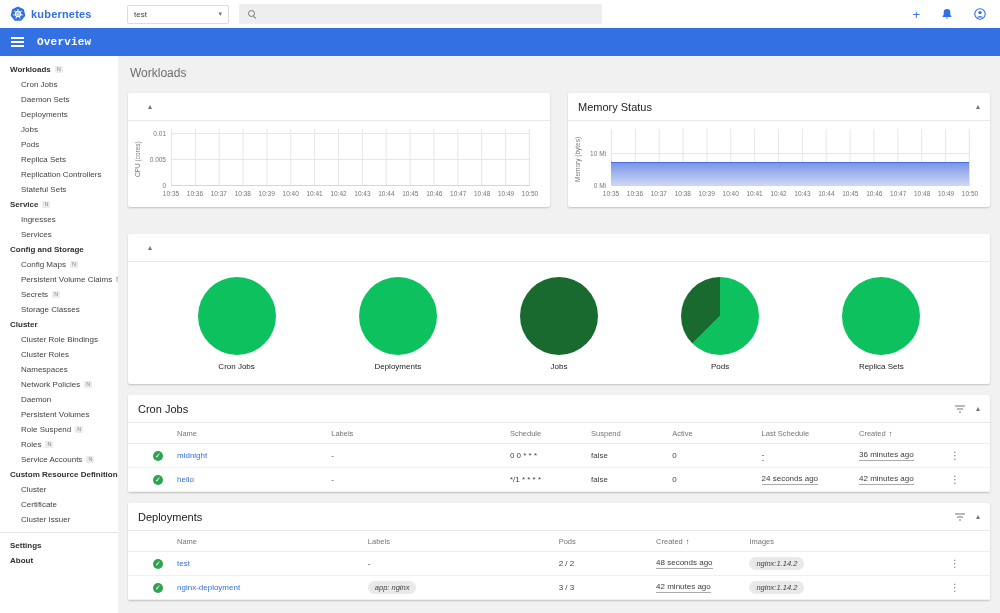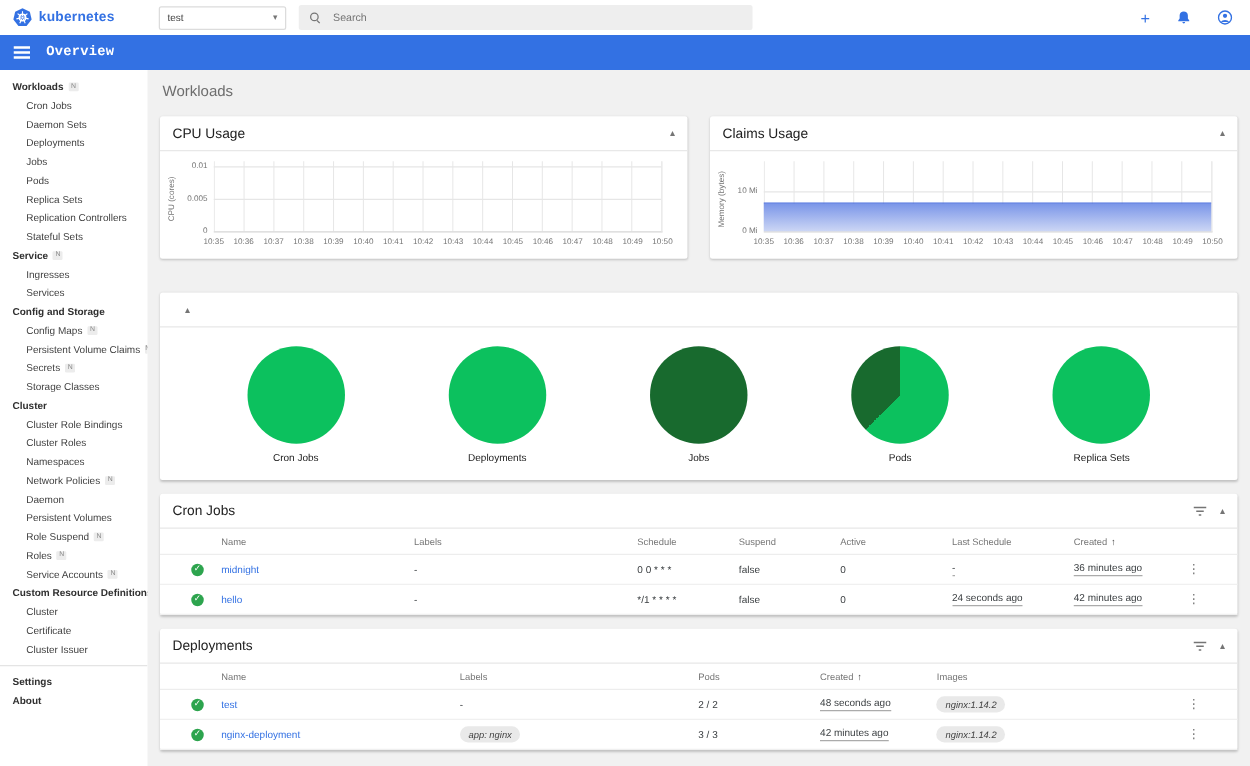--- a/index.html
+++ b/index.html
@@ -110,21 +110,20 @@
         </g>
       </svg>
       <span class="logo-text">kubernetes</span>
     </div>
     <div class="ns-select">
       <span>test</span>
       <span class="ns-caret">▾</span>
     </div>
     <div class="searchbar">
       <span class="search-glyph"></span>
-      <input placeholder="Search" style="">
     </div>
     <div class="top-actions">
       <span class="plus-glyph">+</span>
       <svg width="12" height="12" viewBox="0 0 12 12">
         <path d="M6 1.1a3.3 3.3 0 0 0-3.3 3.3v2.4L1.6 8.3v.6h8.8v-.6L9.3 6.8V4.4A3.3 3.3 0 0 0 6 1.1z" fill="#3371e3"></path>
         <path d="M4.9 9.6a1.1 1.1 0 0 0 2.2 0z" fill="#3371e3"></path>
       </svg>
       <svg width="12" height="12" viewBox="0 0 12 12">
         <circle cx="6" cy="6" r="5.2" fill="none" stroke="#3371e3" stroke-width="1.1"></circle>
         <circle cx="6" cy="4.6" r="1.7" fill="#3371e3"></circle>
@@ -260,21 +259,20 @@
           <span>About</span>
         </div>
     </nav>
 
     <main class="content">
       <div class="page-title">Workloads</div>
 
       <div class="charts-row">
         <section class="card">
           <div class="card-head">
-            <span class="card-title">CPU Usage</span>
             <span class="collapse-caret">▴</span>
           </div>
           <div class="chart-body">
             <div class="ylabel">CPU (cores)</div>
             <div class="plotzone">
               <div class="plot">
                 <div class="hline" style="top:7%"></div>
                 <div class="hline" style="top:53%"></div>
                 <span class="ytick" style="top:7%">0.01</span>
                 <span class="ytick" style="top:53%">0.005</span>
@@ -297,21 +295,21 @@
                   <span style="left: 86.6667%;">10:48</span>
                   <span style="left: 93.3333%;">10:49</span>
                   <span style="left: 100%;">10:50</span>
                 </div>
             </div>
           </div>
         </section>
 
         <section class="card">
           <div class="card-head">
-            <span class="card-title">Claims Usage</span>
+            <span class="card-title">Memory Status</span>
             <span class="collapse-caret">▴</span>
           </div>
           <div class="chart-body">
             <div class="ylabel">Memory (bytes)</div>
             <div class="plotzone">
               <div class="plot">
                 <div class="hline" style="top:42%"></div>
                 <span class="ytick" style="top:42%">10 Mi</span>
                 <span class="ytick" style="top:100%">0 Mi</span>
                 <div class="area-fill" style="height: 40%;"></div>

